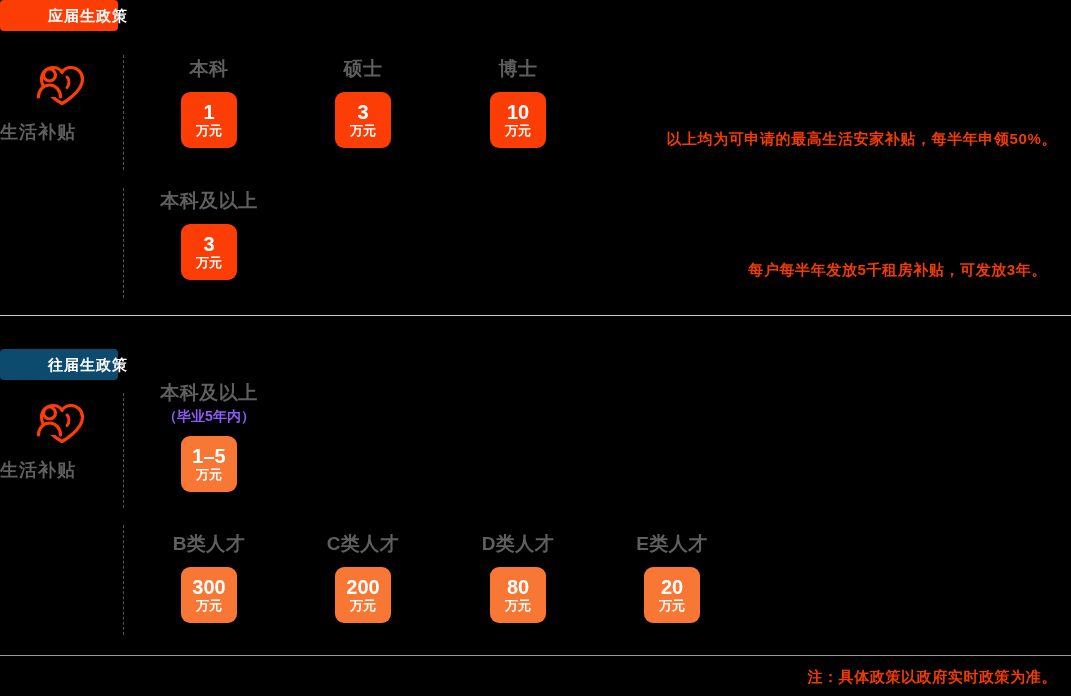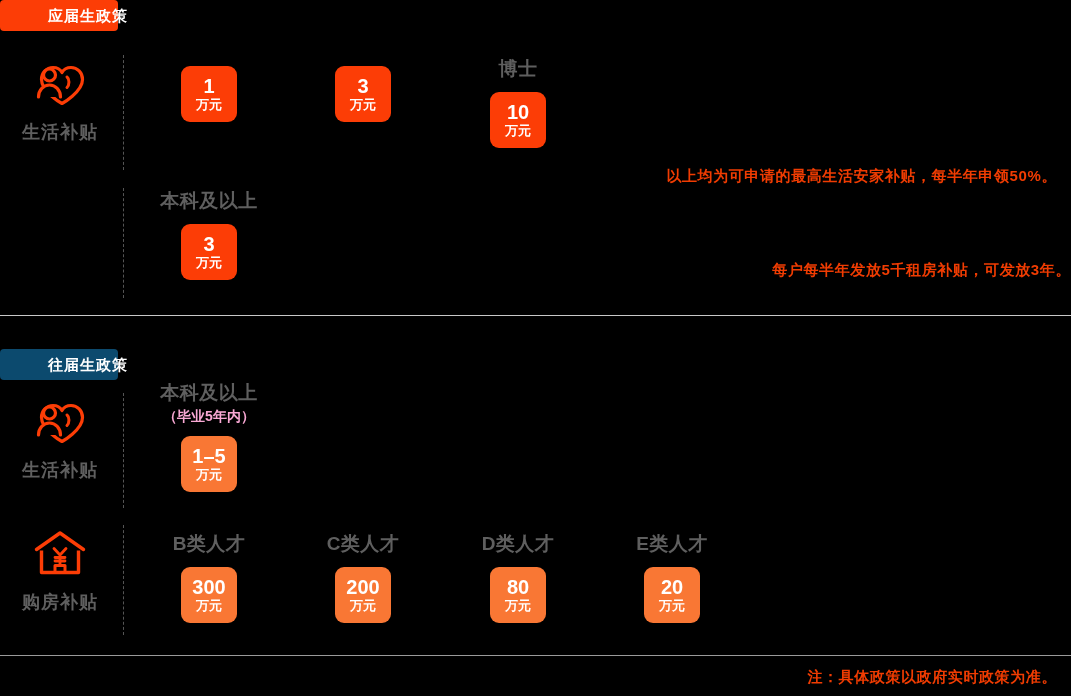--- a/index.html
+++ b/index.html
@@ -32,21 +32,20 @@
     padding-left: 48px;
   }
   .badge-fresh { left: 0px; top: 0px; width: 118px; background: #FC3D06; }
   .badge-past  { left: 0px; top: 349px; width: 118px; background: #0c4a6e; }
 
   
   .rail {
     position: absolute;
     left: 0px;
     width: 120px;
-    text-align: center;
   }
   .rail .icon-wrap {
     height: 50px;
     display: flex;
     align-items: center;
     justify-content: center;
   }
   .rail .caption {
     margin-top: 12px;
     color: #5f5f5f;
@@ -81,21 +80,21 @@
     text-align: center;
   }
   .col .col-title {
     color: #5f5f5f;
     font-size: 19px;
     font-weight: 700;
     white-space: nowrap;
     letter-spacing: 0.5px;
   }
   .col .col-sub {
-    color: #f9a8d4;
+    color: #8b5cf6;
     font-size: 14px;
     font-weight: 700;
     white-space: nowrap;
     margin-top: 2px;
   }
   .chip {
     width: 56px;
     height: 56px;
     margin: 10px auto 0 auto;
     border-radius: 9px;
@@ -138,53 +137,55 @@
         <path d="M29 44.5C29 44.5 8.5 33 8.5 20.5C8.5 13.6 13.6 8.5 20 8.5C24.2 8.5 27.4 10.6 29 13.5C30.6 10.6 33.8 8.5 38 8.5C44.4 8.5 49.5 13.6 49.5 20.5C49.5 33 29 44.5 29 44.5Z" stroke="#FC3D06" stroke-width="3.2" stroke-linejoin="round" fill="none"></path>
         <circle cx="16.5" cy="16" r="6" stroke="#FC3D06" stroke-width="3.2" fill="#000000"></circle>
         <path d="M5.5 38C5.5 30.8 10.6 26 16.5 26C22.4 26 27.5 30.8 27.5 38" stroke="#FC3D06" stroke-width="3.2" stroke-linecap="round" fill="#000000"></path>
         <path d="M34 18C36.6 20 36.6 26 34 28.5" stroke="#FC3D06" stroke-width="3" stroke-linecap="round" fill="none"></path>
       </svg>
     </div>
     <div class="caption">生活补贴</div>
   </div>
 
   <div class="col" style="left:139px; top:56px;">
+    <div class="col-title">本科</div>
     <div class="chip red">
       <span class="big">1</span>
       <span class="unit">万元</span>
     </div>
   </div>
 
   <div class="col" style="left:293px; top:56px;">
+    <div class="col-title">硕士</div>
     <div class="chip red">
       <span class="big">3</span>
       <span class="unit">万元</span>
     </div>
   </div>
 
   <div class="col" style="left:448px; top:56px;">
     <div class="col-title">博士</div>
     <div class="chip red">
       <span class="big">10</span>
       <span class="unit">万元</span>
     </div>
   </div>
 
-  <div class="note" style="right:14px; top:130px;margin-top:37px;">以上均为可申请的最高生活安家补贴，每半年申领50%。</div>
+  <div class="note" style="right:14px; top:130px;">以上均为可申请的最高生活安家补贴，每半年申领50%。</div>
 
 
   <div class="col" style="left:139px; top:188px;">
     <div class="col-title">本科及以上</div>
     <div class="chip red">
       <span class="big">3</span>
       <span class="unit">万元</span>
     </div>
   </div>
 
-  <div class="note" style="right:0; top:261px;text-align:right;">每户每半年发放5千租房补贴，可发放3年。</div>
+  <div class="note" style="right:24px; top:261px;text-align:right;">每户每半年发放5千租房补贴，可发放3年。</div>
 
   <div class="hrule" style="top:315px;"></div>
 
   <div class="badge badge-past">往届生政策</div>
 
   <div class="vdash" style="top:393px; height:115px;"></div>
   <div class="vdash" style="top:525px; height:110px;"></div>
 
   <div class="rail" style="top:396px;">
     <div class="icon-wrap">
@@ -200,31 +201,20 @@
 
   <div class="col" style="left:139px; top:380px;">
     <div class="col-title">本科及以上</div>
     <div class="col-sub">（毕业5年内）</div>
     <div class="chip light">
       <span class="big">1–5</span>
       <span class="unit">万元</span>
     </div>
   </div>
 
-  <div class="rail" style="top:528px;">
-    <div class="icon-wrap">
-      <svg width="52" height="46" viewBox="0 0 52 46" fill="none" xmlns="http://www.w3.org/2000/svg">
-        <path d="M2.5 19.5L26 3L49.5 19.5" stroke="#FC3D06" stroke-width="3.4" stroke-linecap="round" stroke-linejoin="round" fill="none"></path>
-        <path d="M7.5 20.5V42.5H44.5V20.5" stroke="#FC3D06" stroke-width="3.4" stroke-linejoin="round" fill="none"></path>
-        <path d="M20 18.5L26 25M32 18.5L26 25M26 25V34M21 27.5H31M21 31H31" stroke="#FC3D06" stroke-width="2.8" stroke-linecap="round" fill="none"></path>
-        <path d="M21 42.5V35.5H31V42.5" stroke="#FC3D06" stroke-width="3" stroke-linejoin="round" fill="none"></path>
-      </svg>
-    </div>
-    <div class="caption">购房补贴</div>
-  </div>
 
   <div class="col" style="left:139px; top:531px;">
     <div class="col-title">B类人才</div>
     <div class="chip light">
       <span class="big">300</span>
       <span class="unit">万元</span>
     </div>
   </div>
 
   <div class="col" style="left:293px; top:531px;">

